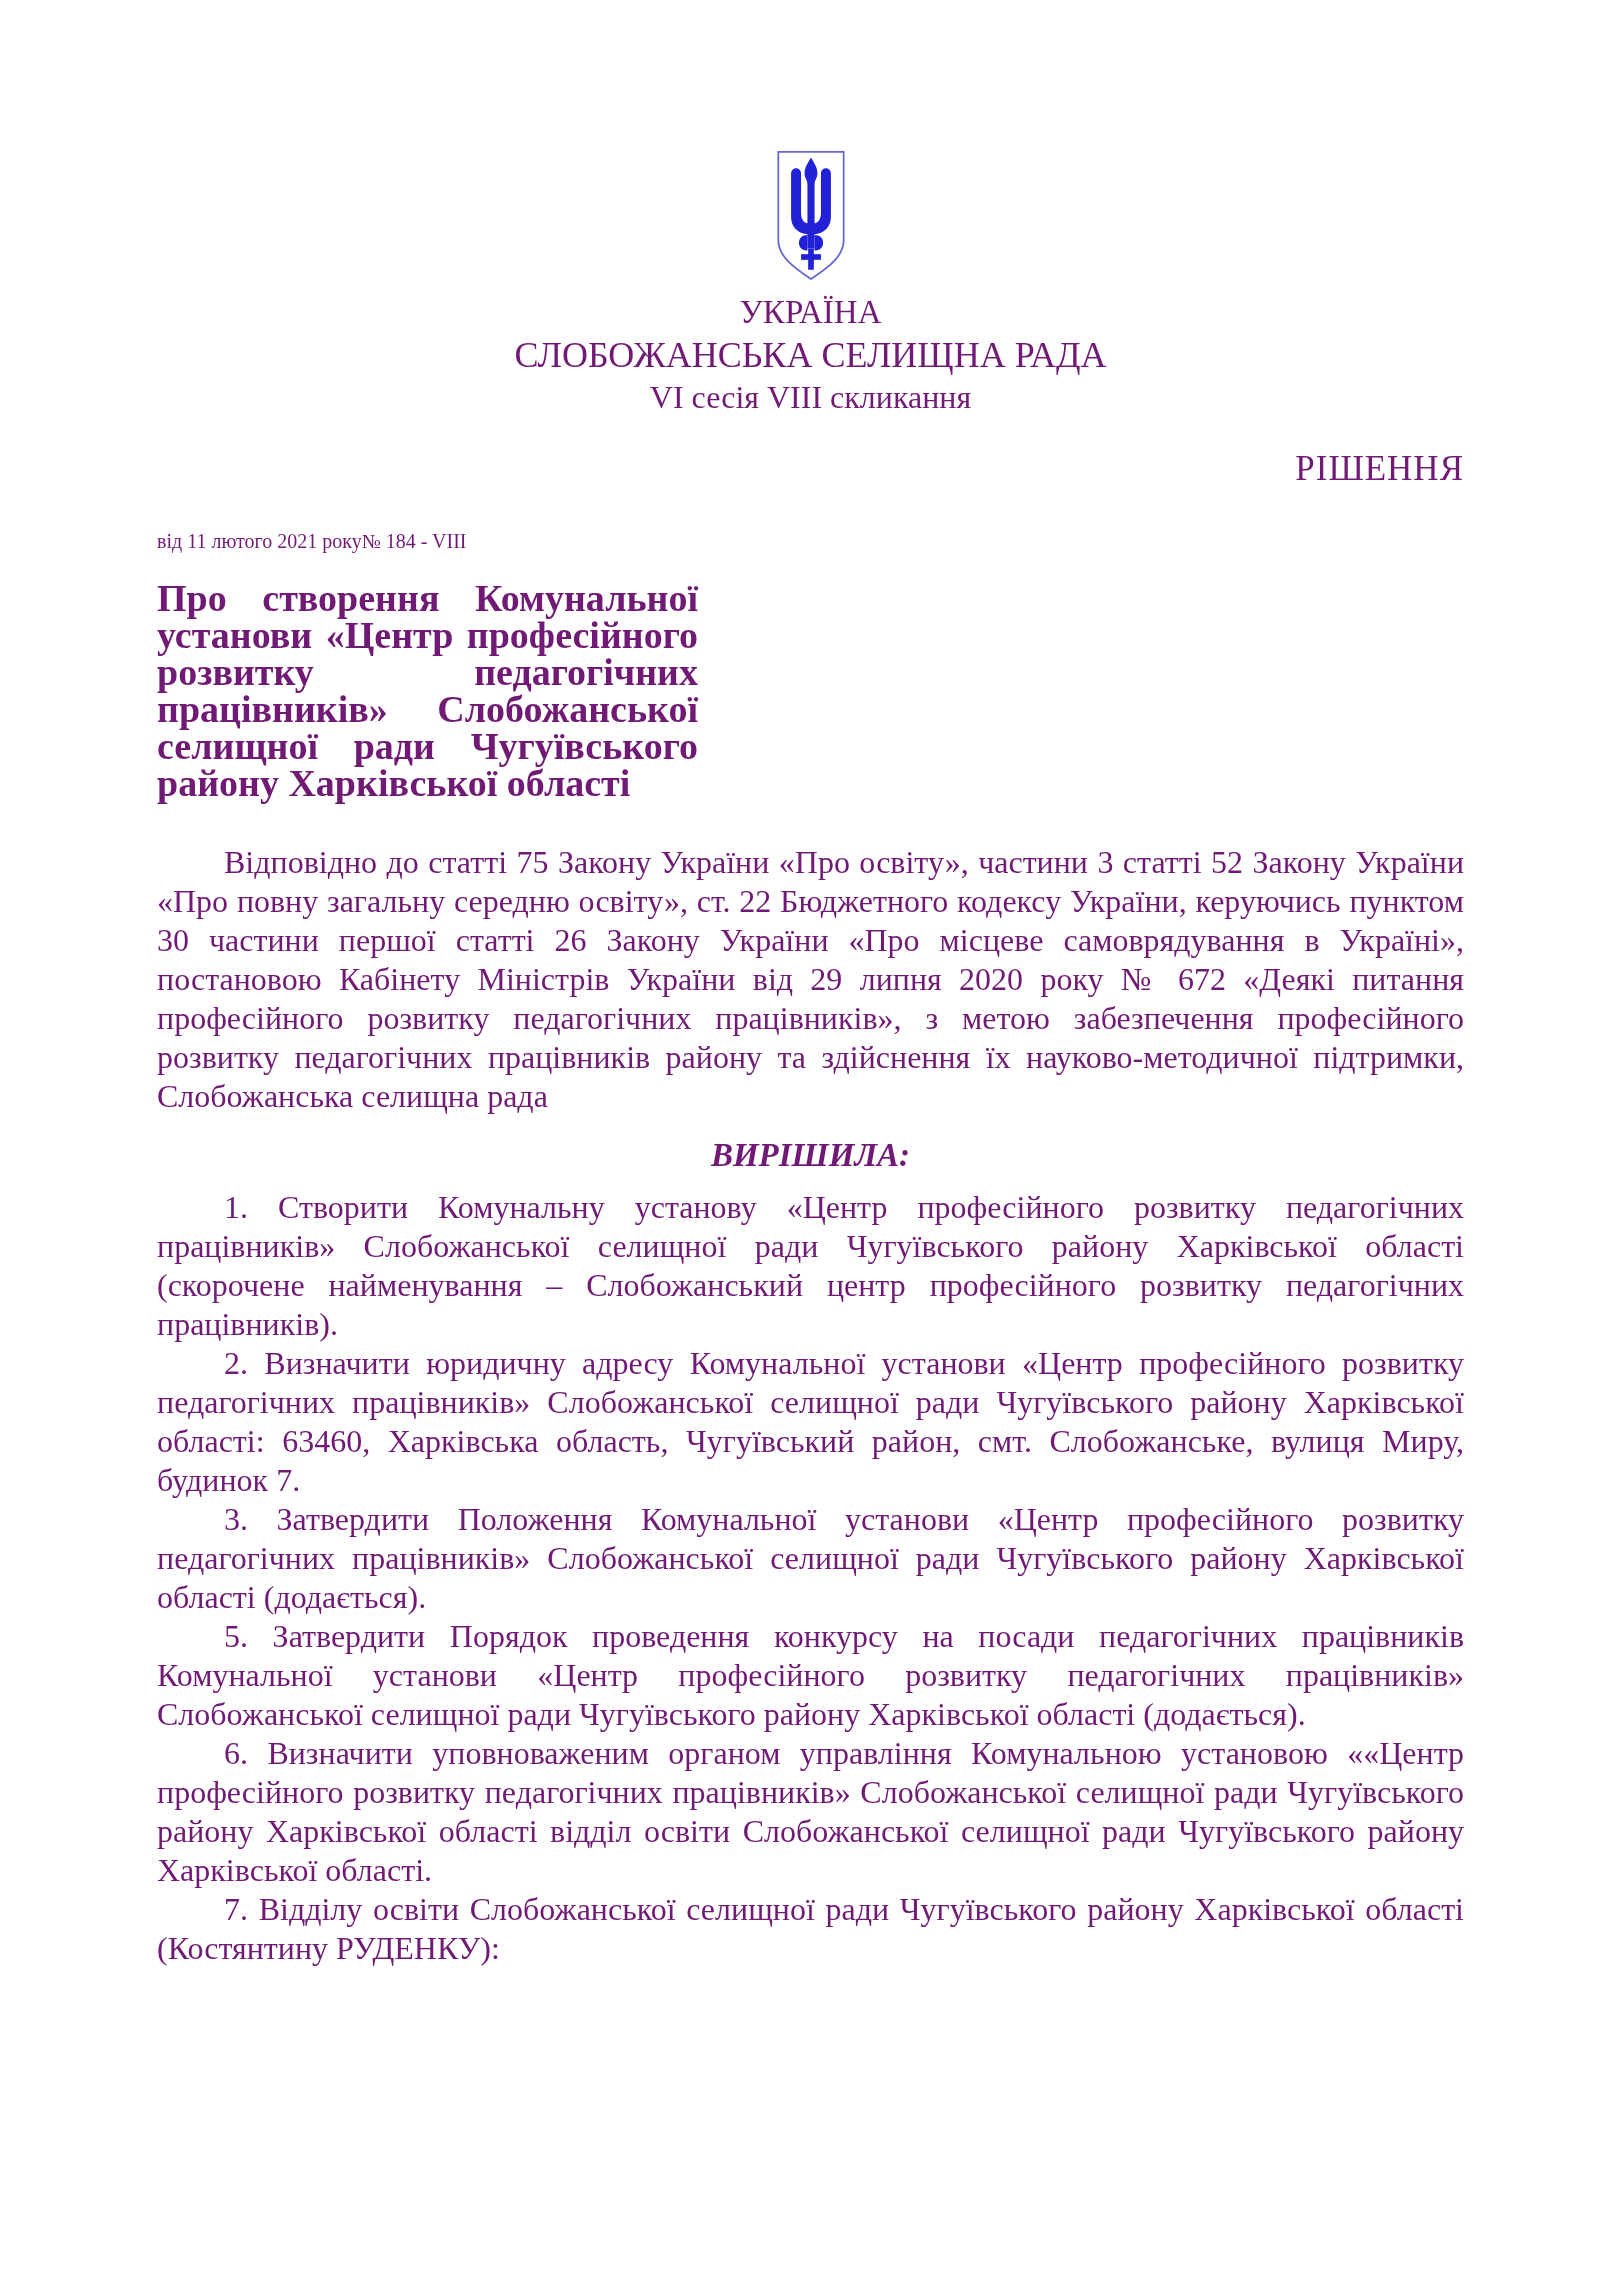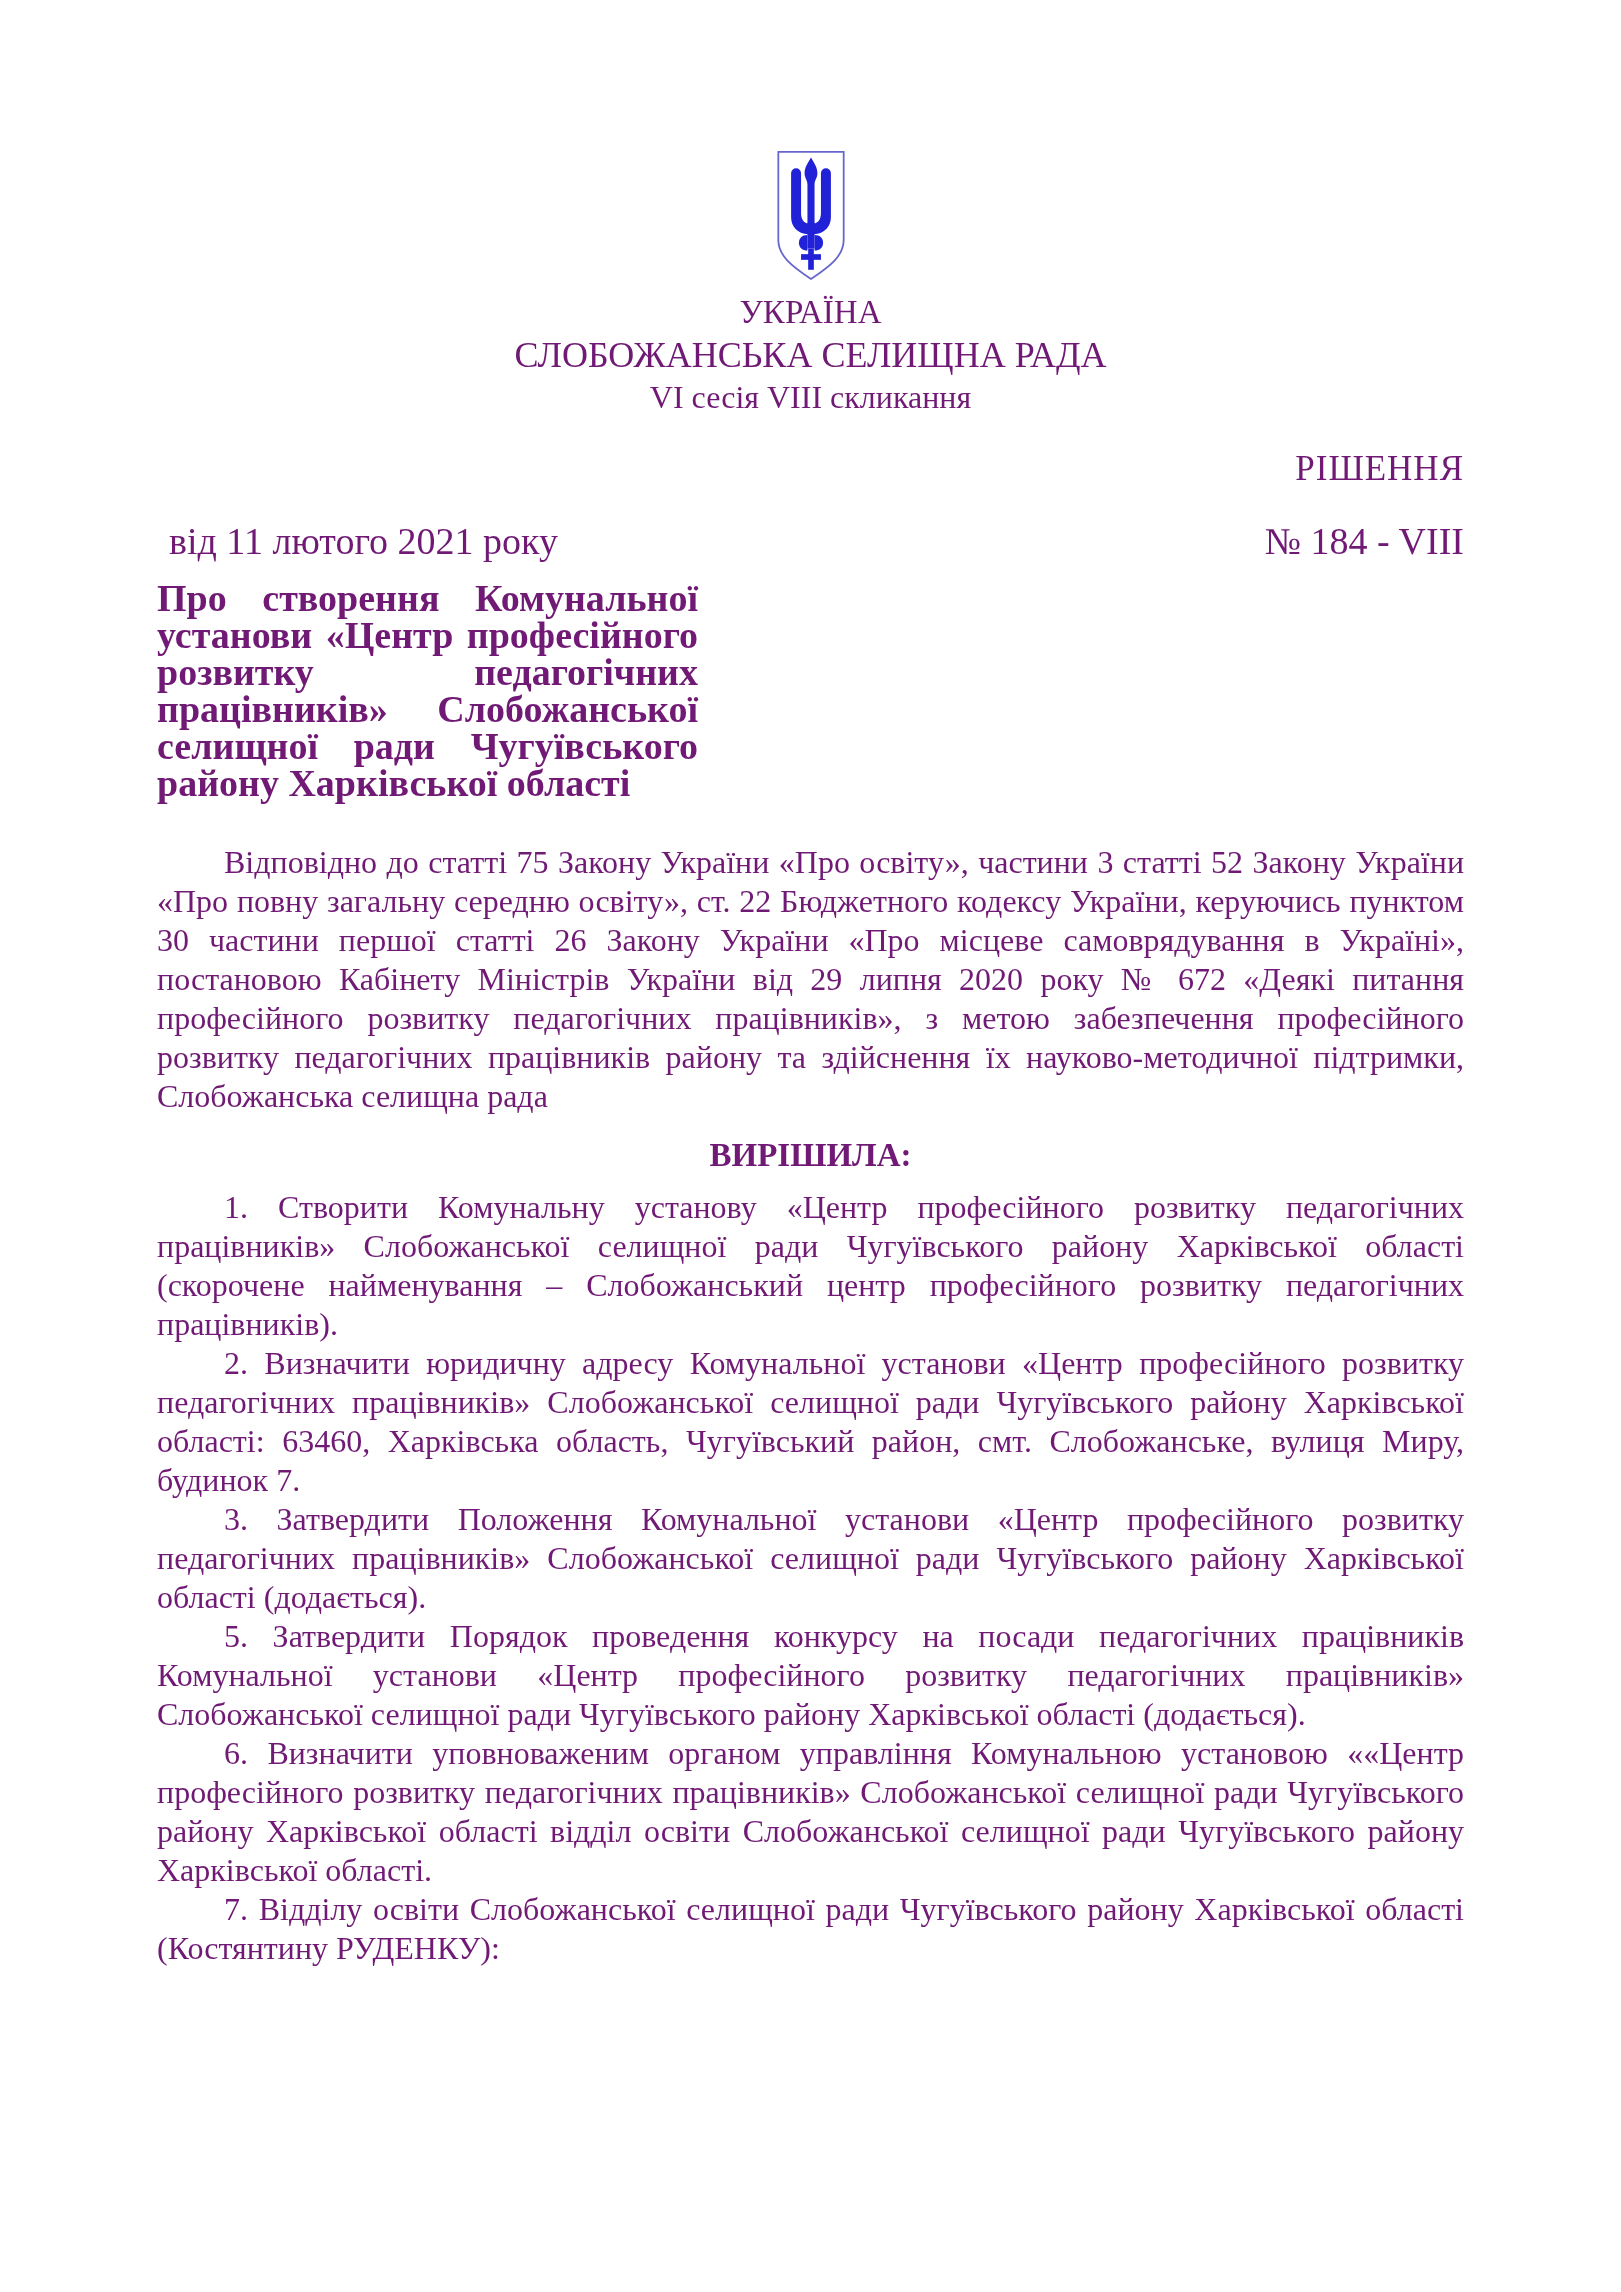--- a/index.html
+++ b/index.html
@@ -28,26 +28,25 @@
   .hdr-session   { font-size: 32px; line-height: 40px; }
   .doc-type {
     text-align: right;
     font-size: 35px;
     line-height: 41px;
     margin-top: 31px;
     letter-spacing: 1px;
   }
   .date-row {
     display: flex;
-    justify-content: space-between;
+    justify-content: flex-start;
     align-items: baseline;
-    font-size: 38px;
+    font-size: 20px;
     line-height: 39px;
     margin-top: 33px;
-    margin-left: 12px;
   }
   .subject {
     width: 541px;
     margin-top: 19px;
     font-weight: bold;
     font-size: 38px;
     line-height: 37px;
     text-align: justify;
     text-align-last: left;
   }
@@ -58,20 +57,21 @@
     text-align: justify;
     text-align-last: left;
     text-indent: 67px;
   }
   .resolved {
     text-align: center;
     font-weight: bold;
     font-size: 33px;
     line-height: 41px;
     margin: 19.6px 0 11.8px 0;
+    font-style: italic;
   }
   .items p {
     margin: 0;
     font-size: 32px;
     line-height: 39px;
     text-align: justify;
     text-align-last: left;
     text-indent: 67px;
   }
 </style>

